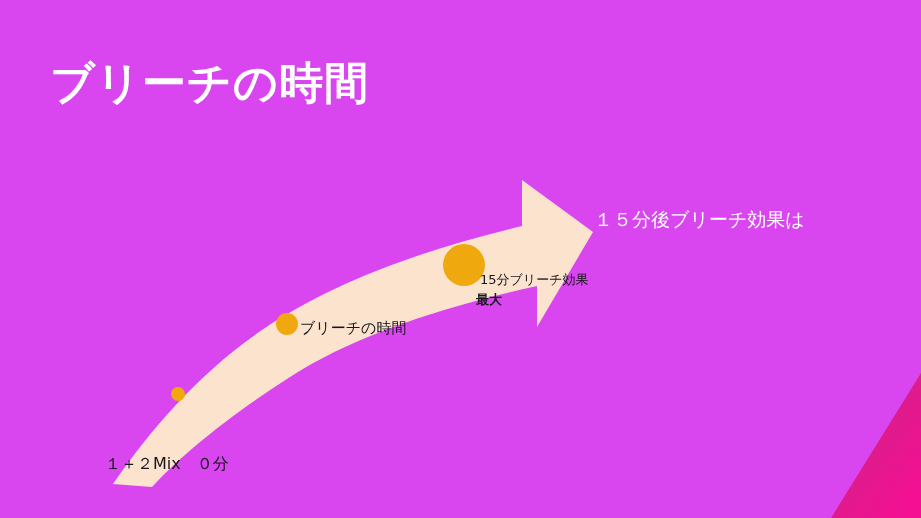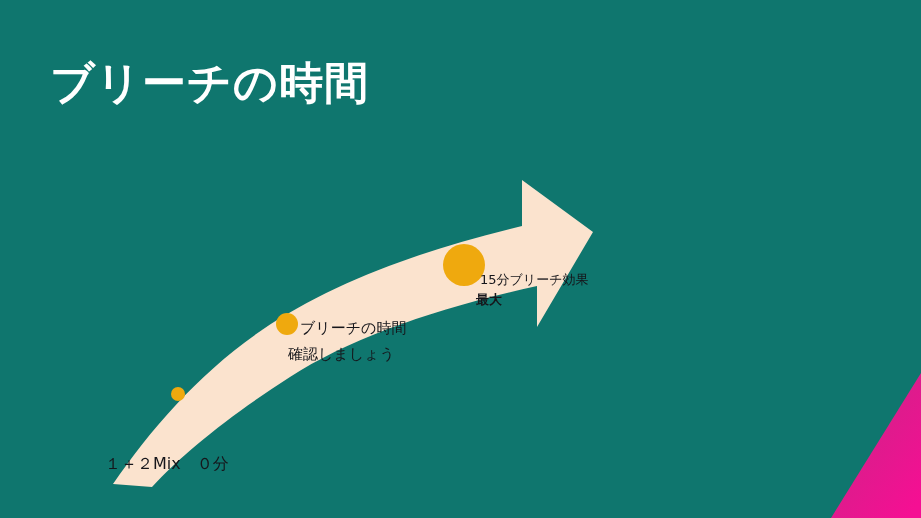--- a/index.html
+++ b/index.html
@@ -5,21 +5,21 @@
   html, body {
     margin: 0;
     padding: 0;
     background: #3a3a42;
   }
   #slide {
     position: relative;
     width: 921px;
     height: 518px;
     overflow: hidden;
-    background: #0f766e;
+    background: #d946ef;
     font-family: "DejaVu Sans", "Liberation Sans", sans-serif;
   }
 
   
   #corner-wedge {
     position: absolute;
     right: 0;
     bottom: 0;
     width: 120px;
     height: 145px;
@@ -125,22 +125,22 @@
              Z"></path>
 
     <circle cx="178" cy="394" r="7" fill="#efa90e"></circle>
     <circle cx="287" cy="324" r="11" fill="#efa90e"></circle>
     <circle cx="464" cy="265" r="21" fill="#efa90e"></circle>
   </svg>
 
   <div id="label-mix">１＋２Mix　０分</div>
 
   <div class="dot-label big" style="left:300px; top:315px;">ブリーチの時間</div>
-  <div class="dot-label big" style="left:288px; top:341px;">確認しましょう</div>
 
   <div class="dot-label" style="left:480px; top:269px;">15分ブリーチ効果</div>
   <div class="dot-label" style="left:476px; top:289px;font-weight:bold;">最大</div>
 
   <div id="callout">
+    <div>１５分後ブリーチ効果は</div>
   </div>
 
 
 </div>
 
 </body></html>

